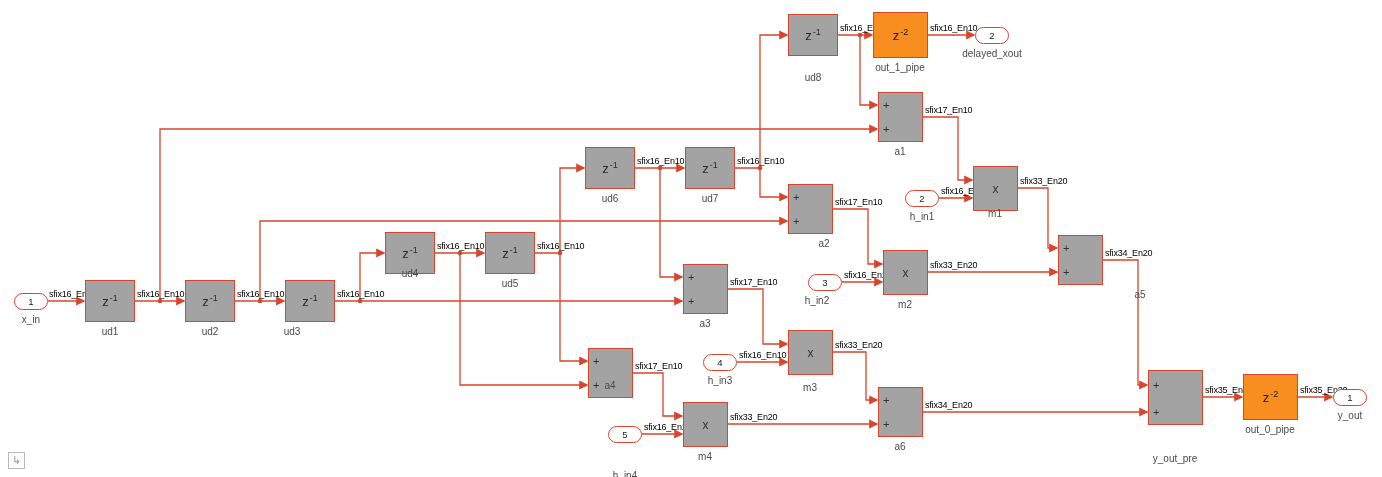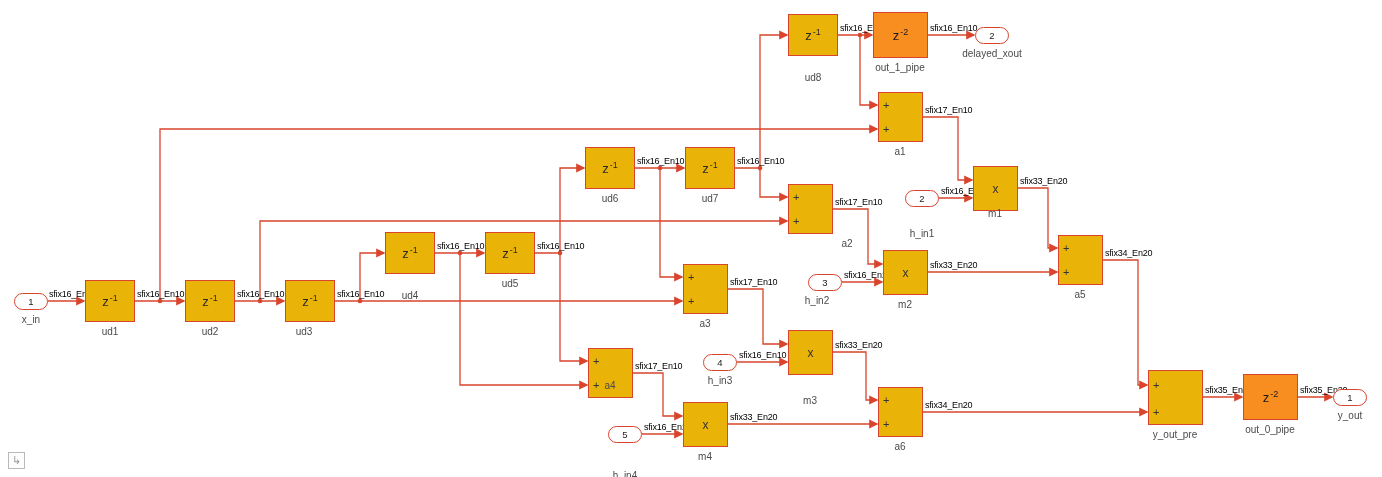--- a/index.html
+++ b/index.html
@@ -11,21 +11,21 @@
     overflow:hidden;
   }
   #wires{position:absolute;left:0;top:0;z-index:1;}
   .sig{
     position:absolute;z-index:2;
     font-size:9px;letter-spacing:-0.2px;color:#000;
     white-space:nowrap;
   }
   .blk{
     position:absolute;z-index:3;box-sizing:border-box;
-    background:#eab308;border:1px solid #D9442C;
+    background:#a3a3a3;border:1px solid #D9442C;
   }
   .delay{width:50px;height:42px;display:flex;align-items:center;justify-content:center;}
   .pipe{width:55px;height:46px;display:flex;align-items:center;justify-content:center;background:#F98E20;}
   .sum{width:45px;height:50px;}
   .ypre{width:55px;height:55px;}
   .mult{width:45px;height:45px;display:flex;align-items:center;justify-content:center;}
   .zsym{font-size:13px;color:#2b2b2b;}
   .zsym sup{font-size:9px;margin-left:1px;}
   .pipe .zsym{color:#1a1a1a;}
   .plus{position:absolute;left:4px;font-size:11px;line-height:11px;color:#333;}
@@ -227,42 +227,42 @@
     </div>
   <div class="port" style="left:975px;top:27px">
       <span>2</span>
     </div>
   <div class="port" style="left:1333px;top:389px">
       <span>1</span>
     </div>
 
   <div class="lbl" style="left:110px;top:326px">ud1</div>
   <div class="lbl" style="left:210px;top:326px">ud2</div>
-  <div class="lbl" style="left:304px;top:326px">ud3</div>
-  <div class="lbl" style="left:410px;top:290px">ud4</div>
+  <div class="lbl" style="left:292px;top:326px">ud3</div>
+  <div class="lbl" style="left:410px;top:268px">ud4</div>
   <div class="lbl" style="left:510px;top:278px">ud5</div>
   <div class="lbl" style="left:610px;top:193px">ud6</div>
   <div class="lbl" style="left:710px;top:193px">ud7</div>
   <div class="lbl" style="left:813px;top:72px">ud8</div>
   <div class="lbl" style="left:900px;top:62px">out_1_pipe</div>
   <div class="lbl" style="left:1270px;top:424px">out_0_pipe</div>
   <div class="lbl" style="left:900px;top:146px">a1</div>
-  <div class="lbl" style="left:847px;top:238px">a2</div>
+  <div class="lbl" style="left:824px;top:238px">a2</div>
   <div class="lbl" style="left:705px;top:318px">a3</div>
   <div class="lbl" style="left:610px;top:380px">a4</div>
-  <div class="lbl" style="left:1080px;top:289px">a5</div>
+  <div class="lbl" style="left:1140px;top:289px">a5</div>
   <div class="lbl" style="left:900px;top:441px">a6</div>
-  <div class="lbl" style="left:1175px;top:429px">y_out_pre</div>
+  <div class="lbl" style="left:1175px;top:453px">y_out_pre</div>
   <div class="lbl" style="left:995px;top:208px">m1</div>
   <div class="lbl" style="left:905px;top:299px">m2</div>
-  <div class="lbl" style="left:810px;top:395px">m3</div>
+  <div class="lbl" style="left:810px;top:382px">m3</div>
   <div class="lbl" style="left:705px;top:451px">m4</div>
 
   <div class="lbl" style="left:31px;top:314px">x_in</div>
-  <div class="lbl" style="left:922px;top:228px">h_in1</div>
+  <div class="lbl" style="left:922px;top:211px">h_in1</div>
   <div class="lbl" style="left:817px;top:295px">h_in2</div>
   <div class="lbl" style="left:720px;top:375px">h_in3</div>
   <div class="lbl" style="left:625px;top:470px">h_in4</div>
   <div class="lbl" style="left:992px;top:48px">delayed_xout</div>
   <div class="lbl" style="left:1350px;top:410px">y_out</div>
 
   <div class="badge">
       <span>↳</span>
     </div>
 

